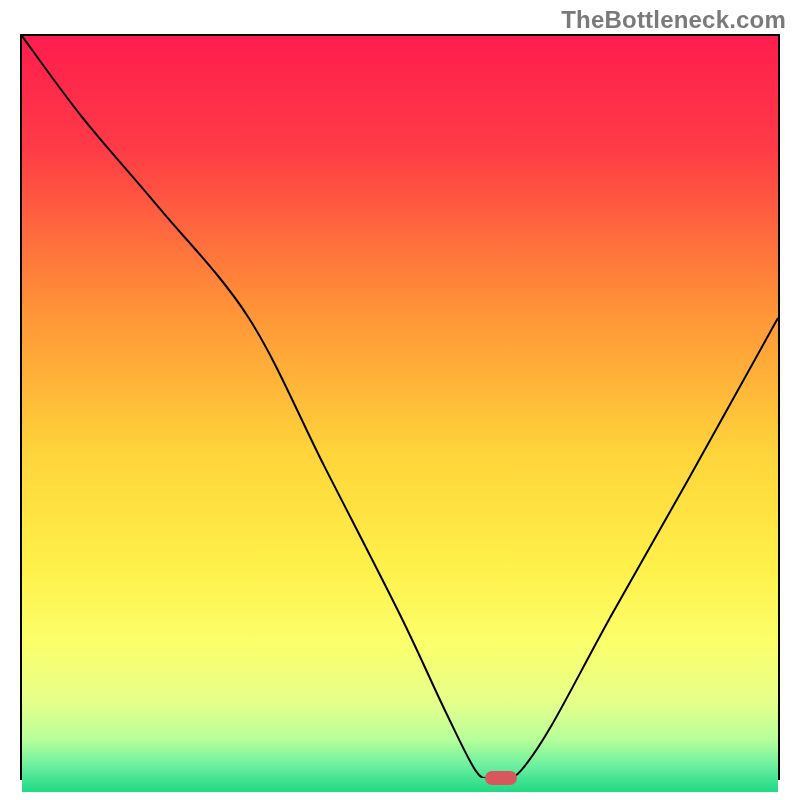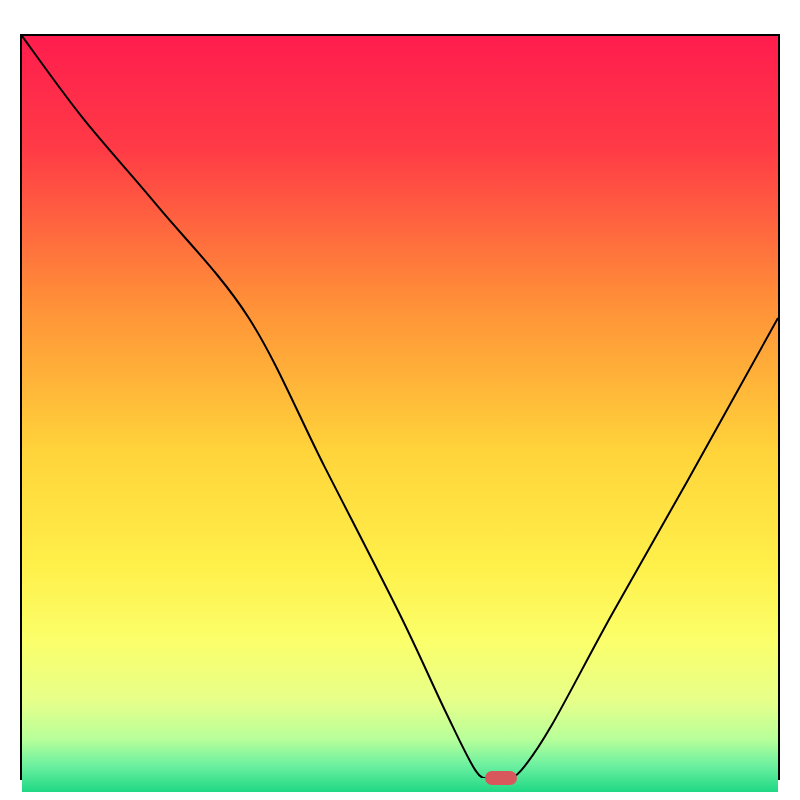--- a/index.html
+++ b/index.html
@@ -46,20 +46,21 @@
     border-radius: 7px;
     transform: translate(-50%, -50%);
     z-index: 3;
   }
 </style>
 </head>
 <body>
 
 <div class="chart-container">
 
+  <div class="watermark">TheBottleneck.com</div>
 
   <div class="plot-area">
 
     <svg class="gradient-fill" viewBox="0 0 100 100" preserveAspectRatio="none">
       <defs>
         <linearGradient id="bg-grad" x1="0" y1="0" x2="0" y2="1">
             <stop offset="0%" stop-color="#ff1d4e"></stop>
             <stop offset="15%" stop-color="#ff3b46"></stop>
             <stop offset="35%" stop-color="#ff8f38"></stop>
             <stop offset="55.00000000000001%" stop-color="#ffd43a"></stop>

